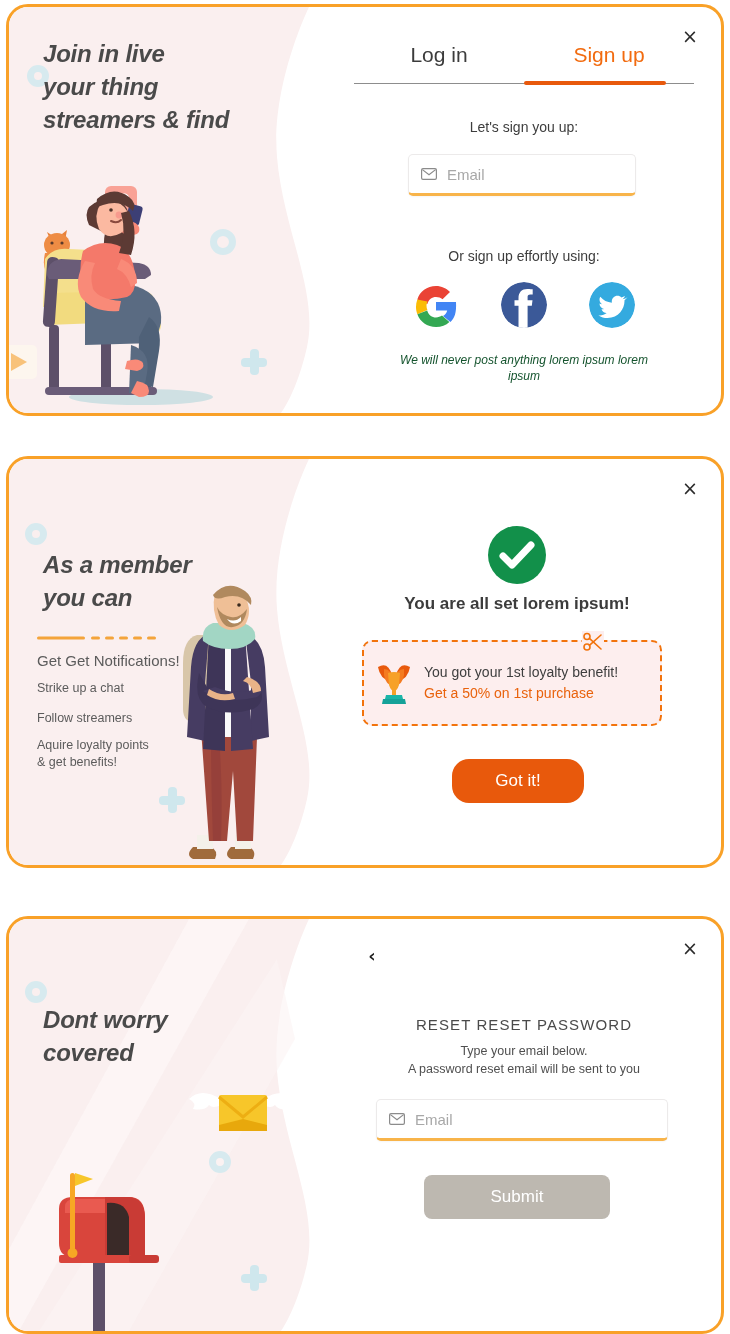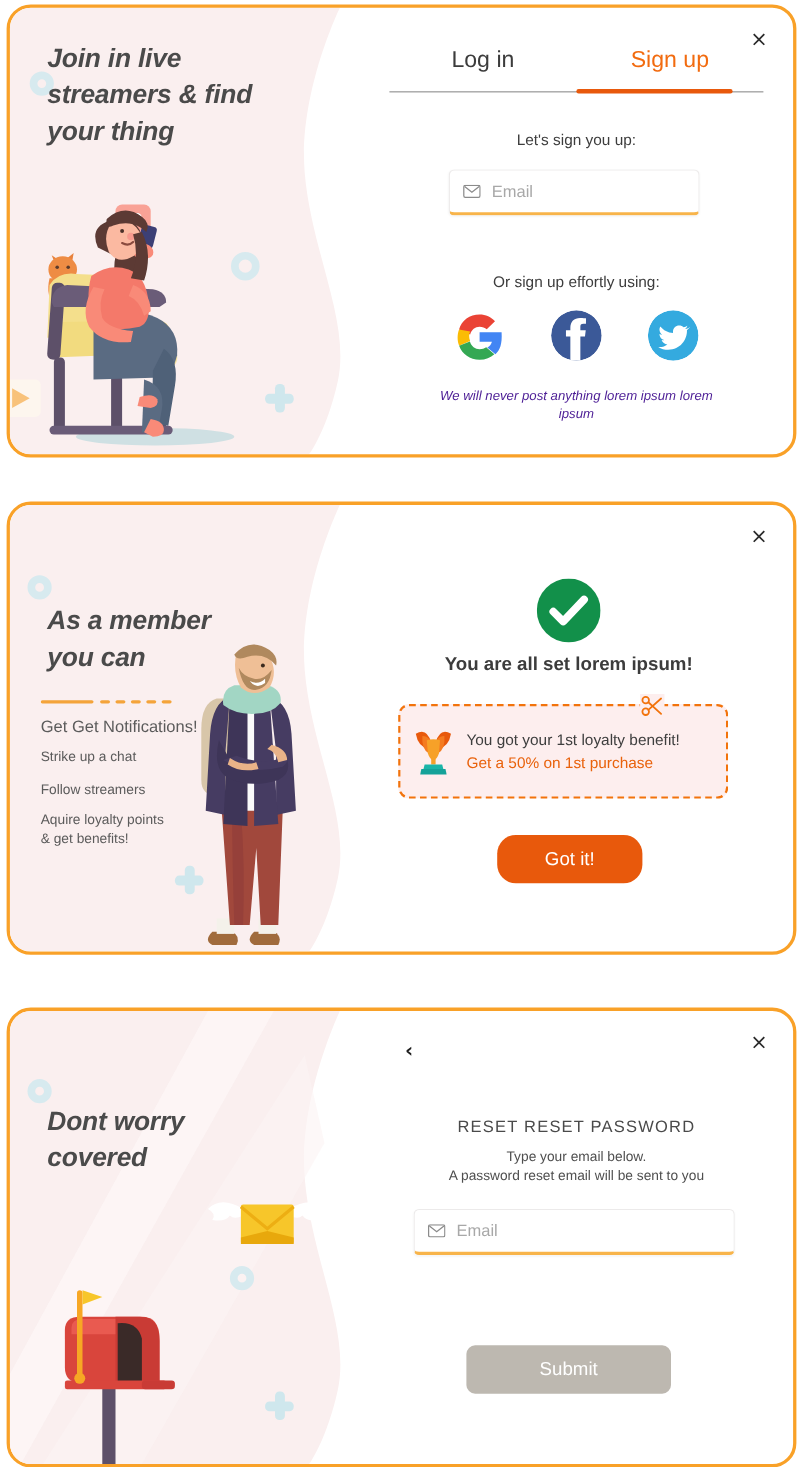--- a/index.html
+++ b/index.html
@@ -184,21 +184,21 @@
     cursor: pointer;
     display: block;
   }
   .disclaimer {
     position: absolute;
     left: 45px; top: 345px;
     width: 280px;
     text-align: center;
     font-size: 12px;
     font-style: italic;
-    color: #4c1d95;
+    color: #14532d;
     line-height: 1.35;
   }
 
   
   .check-circle {
     position: absolute;
     left: 149px; top: 67px;
     width: 58px; height: 58px;
   }
   .success-title {
@@ -267,21 +267,20 @@
     position: absolute;
     left: 90px; top: 258px;
     width: 186px; height: 44px;
     background: #BDB8B0;
     border: none;
     border-radius: 8px;
     color: #ffffff;
     font-size: 17px;
     font-family: "Liberation Sans", sans-serif;
     cursor: pointer;
-    margin-top: 48px;
   }
 </style>
 </head>
 <body>
 
 <div class="page">
 
   <div class="card" id="card-signup">
 
     <div class="left-panel">
@@ -346,22 +345,22 @@
         <circle cx="88" cy="35" r="1.8" fill="#4A3028"></circle>
 
         <path d="M74 24 q16 -14 32 -2 q8 6 4 14 q-12 -12 -30 -6 q-8 4 -6 -6 z" fill="#5C3A34"></path>
         <path d="M106 36 q10 20 2 44 l-12 -2 q8 -20 2 -40 z" fill="#5C3A34"></path>
       </svg>
     </div>
 
     <div class="left-text-wrap">
       <div class="left-text" style="top:30px;">
         <div>Join in live</div>
+        <div>your thing</div>
         <div>streamers &amp; find</div>
-        <div>your thing</div>
       </div>
     </div>
 
     <div class="right-panel">
       <div class="close-btn">×</div>
 
       <div class="tabs">
         <div class="tab">Log in</div>
         <div class="tab active">Sign up</div>
       </div>

